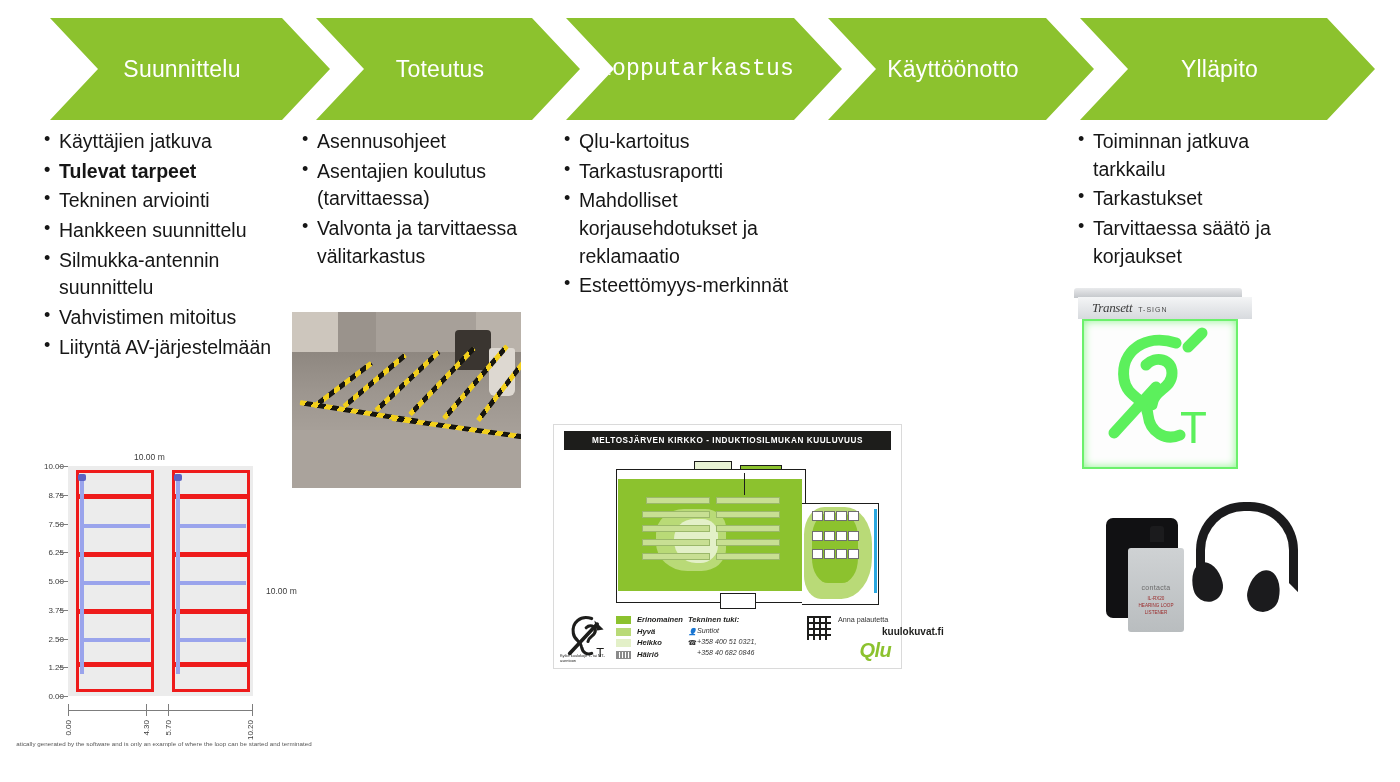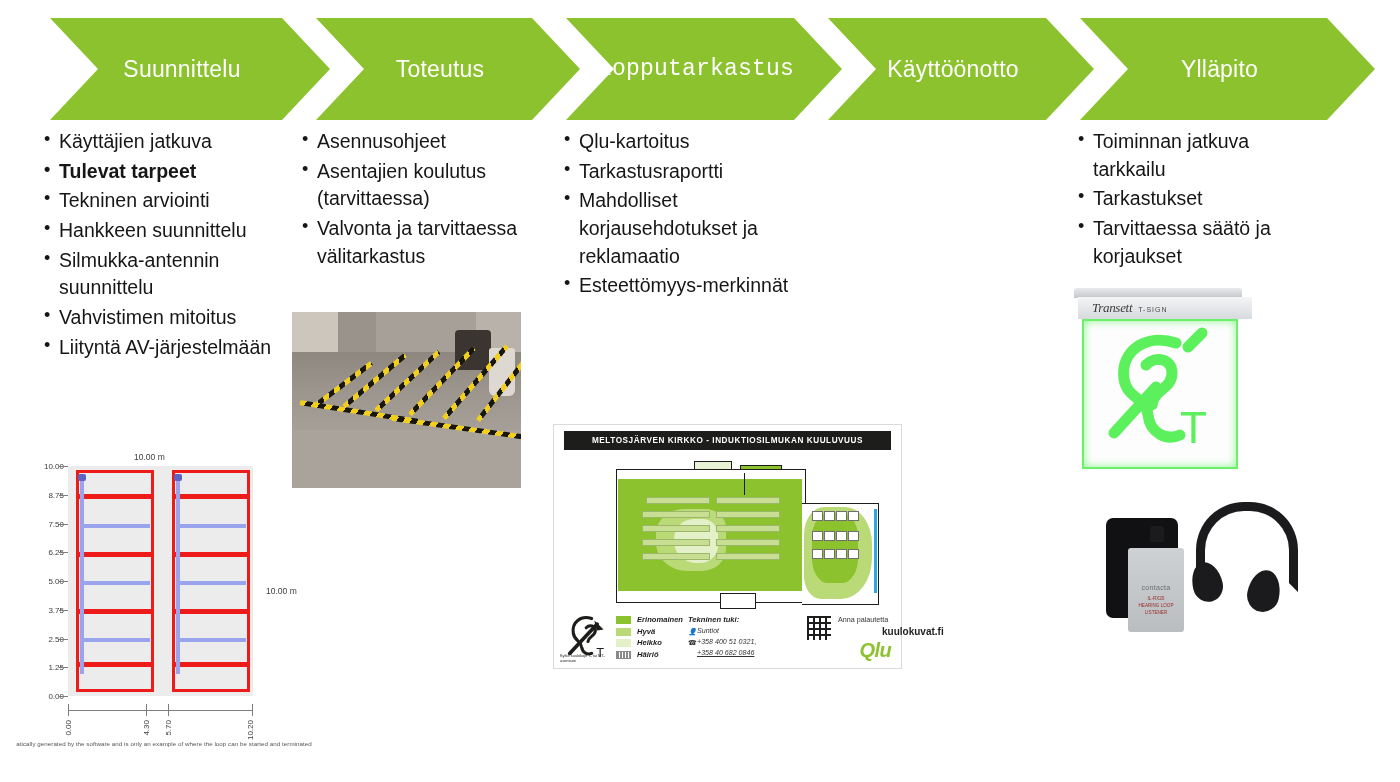--- a/index.html
+++ b/index.html
@@ -331,21 +331,21 @@
     <div class="qlu-support">
       <div class="sp-h">Tekninen tuki:</div>
       <div class="sp-r">
         <span class="sp-i">👤</span>
         <span>Suntiot</span>
       </div>
       <div class="sp-r">
         <span class="sp-i">☎</span>
         <span>+358 400 51 0321,</span>
       </div>
-      <div class="sp-r" style="padding-left:9px;text-decoration:underline;">
+      <div class="sp-r" style="padding-left:9px;">
         <span>+358 40 682 0846</span>
       </div>
     </div>
 
     <div class="qlu-qr">
       <span class="qr"></span>
       <span class="qr-tx">
         <span>Anna palautetta</span><br>
         <b>kuulokuvat.fi</b>
       </span>

